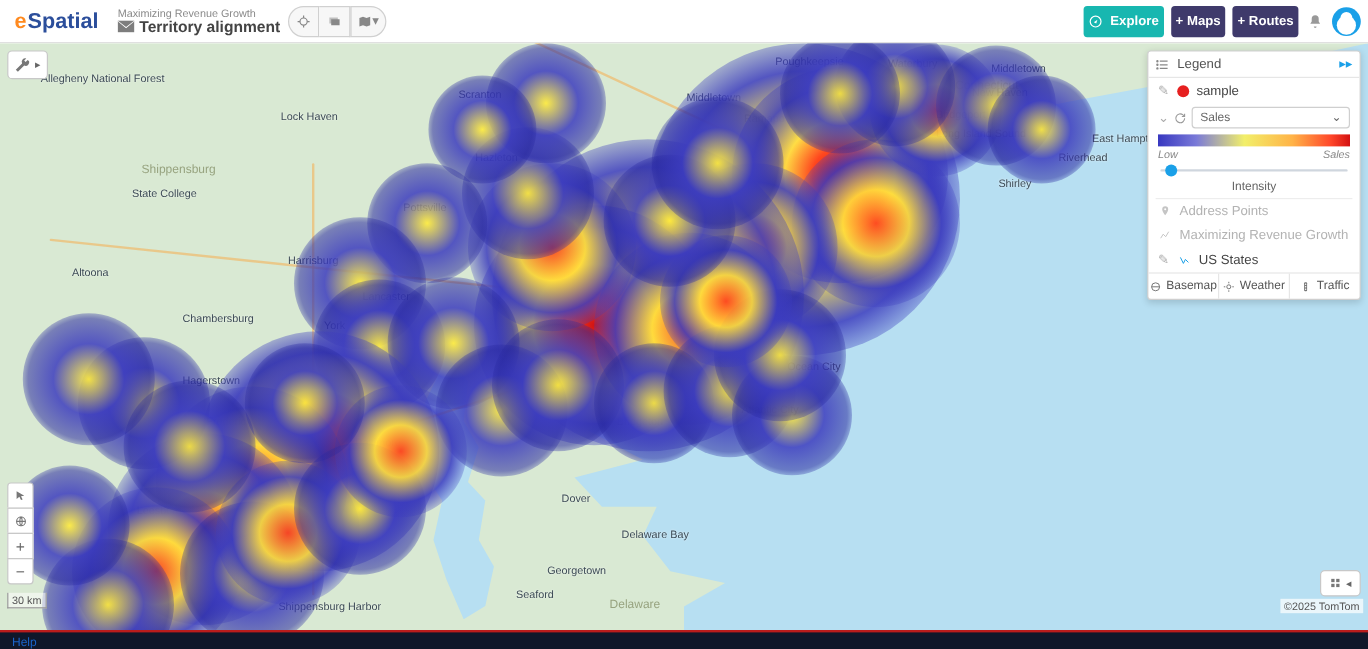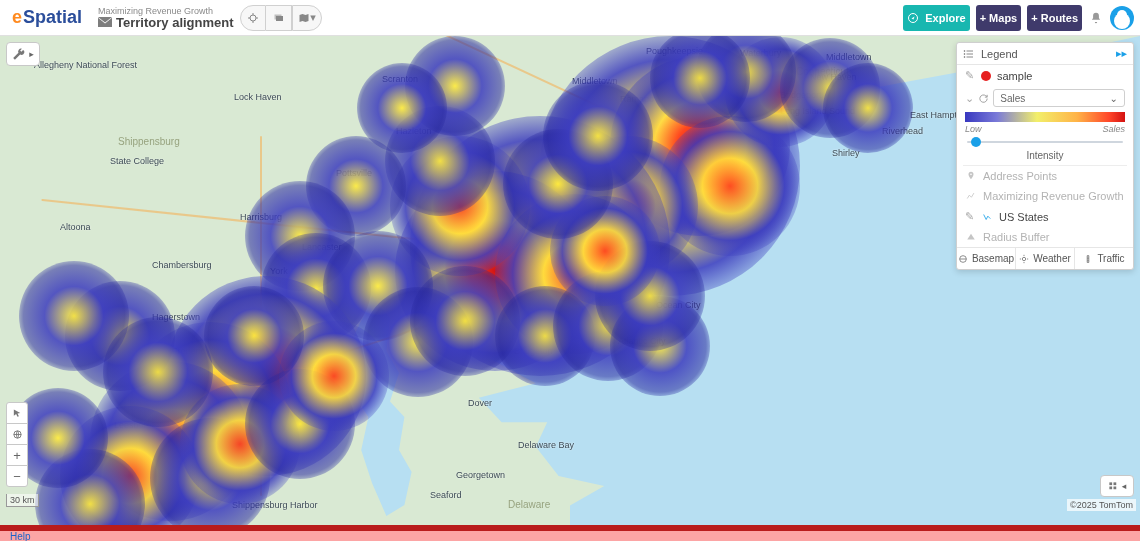--- a/index.html
+++ b/index.html
@@ -113,21 +113,21 @@
   .slider-row { padding:2px 6px 0; position:relative; height:16px;}
   .slider-track { position:absolute; left:10px; right:10px; top:7px; height:2px; background:#cfd6de; border-radius:1px;}
   .slider-thumb { position:absolute; left:14px; top:3px; width:10px; height:10px; border-radius:50%; background:#1aa0e8; cursor:pointer;}
   .intensity-lbl { text-align:center; font-size:10px; color:#666; padding-bottom:4px; }
   .lg-icon { width:12px; display:flex; justify-content:center; color:inherit;}
   .legend-foot { display:flex; border-top:1px solid #e6e6e6; }
   .foot-btn { flex:1; display:flex; align-items:center; justify-content:center; gap:4px; padding:5px 0; font-size:10px; color:#555; cursor:pointer; }
   .foot-btn + .foot-btn { border-left:1px solid #e6e6e6; }
 
   
-  .footer { height:16px; background:#fca5a5; border-top:6px solid #b91c1c; display:flex; align-items:center; padding:0 10px;}
+  .footer { height:16px; background:#0f172a; border-top:2px solid #b91c1c; display:flex; align-items:flex-end; padding:0 10px;}
   .footer a { font-size:10px; color:#1a63c9; text-decoration:none; cursor:pointer; }
 </style>
 </head>
 <body>
 
 <div class="header">
   <div class="logo">
     <span class="e">e</span>
       <span>Spatial</span>
   </div>
@@ -224,21 +224,21 @@
       <div class="city" style="left: 302px; top: 206px;">Lancaster</div>
       <div class="city" style="left: 152px; top: 224px;">Chambersburg</div>
       <div class="city" style="left: 270px; top: 230px;">York</div>
       <div class="city" style="left: 152px; top: 276px;">Hagerstown</div>
       <div class="city" style="left: 172px; top: 310px;">Frederick</div>
       <div class="city" style="left: 114px; top: 384px;">Leesburg</div>
       <div class="city" style="left: 244px; top: 384px;">Columbia</div>
       <div class="city" style="left: 296px; top: 328px;">Baltimore</div>
       <div class="city" style="left: 200px; top: 430px;">Alexandria</div>
       <div class="city" style="left: 232px; top: 464px;">Shippensburg Harbor</div>
-      <div class="city" style="left: 468px; top: 362px;">Dover</div>
+      <div class="city" style="left: 468px; top: 374px;">Dover</div>
       <div class="city" style="left: 518px; top: 404px;">Delaware Bay</div>
       <div class="city" style="left: 568px; top: 290px;">Vineland</div>
       <div class="city" style="left: 514px; top: 310px;">Bridgeton</div>
       <div class="city" style="left: 456px; top: 434px;">Georgetown</div>
       <div class="city" style="left: 430px; top: 454px;">Seaford</div>
       <div class="city" style="left: 618px; top: 300px;">Atlantic City</div>
       <div class="city" style="left: 656px; top: 264px;">Ocean City</div>
       <div class="city" style="left: 620px; top: 58px;">Ramapo</div>
     </div>
   <div class="blobs" id="heat-layer">
@@ -380,28 +380,20 @@
     </div>
     <div class="lg-row">
       <span class="pencil">✎</span>
       <span class="lg-icon">
         <svg width="10" height="10" viewBox="0 0 24 24" fill="none" stroke="#1aa0e8" stroke-width="2">
             <path d="M4 6l6 12 4-8 6 6"></path>
           </svg>
       </span>
       <span>US States</span>
     </div>
-    <div class="lg-row dim">
-      <span class="lg-icon">
-        <svg width="10" height="10" viewBox="0 0 24 24" fill="#c5c5c5">
-            <path d="M3 18l9-14 9 14z"></path>
-          </svg>
-      </span>
-      <span>Radius Buffer</span>
-    </div>
     <div class="legend-foot">
       <div class="foot-btn">
         <svg width="10" height="10" viewBox="0 0 24 24" fill="none" stroke="#777" stroke-width="2">
             <circle cx="12" cy="12" r="8"></circle>
             <path d="M4 12h16"></path>
           </svg>
         <span>Basemap</span>
       </div>
       <div class="foot-btn">
         <svg width="10" height="10" viewBox="0 0 24 24" fill="none" stroke="#777" stroke-width="2">

